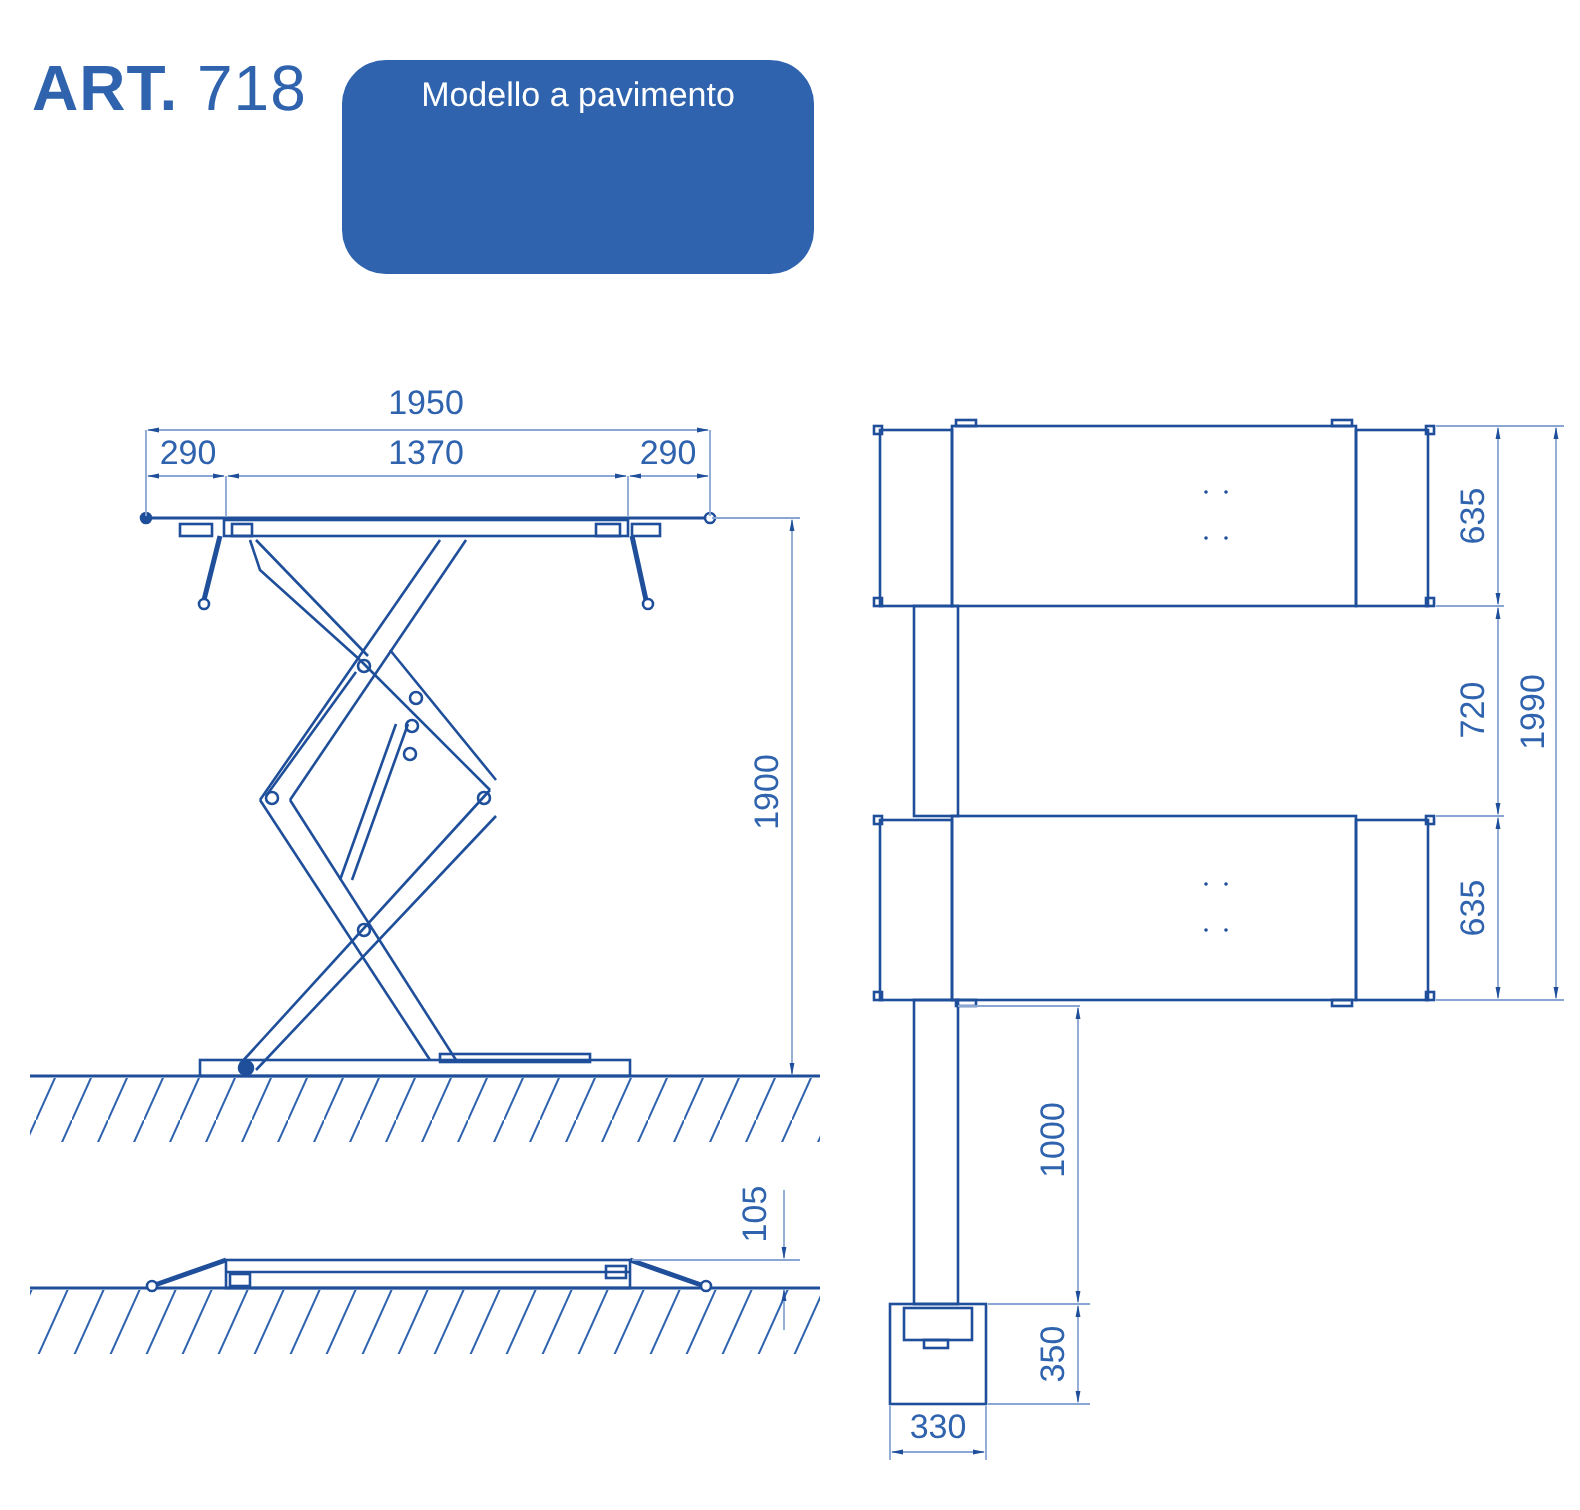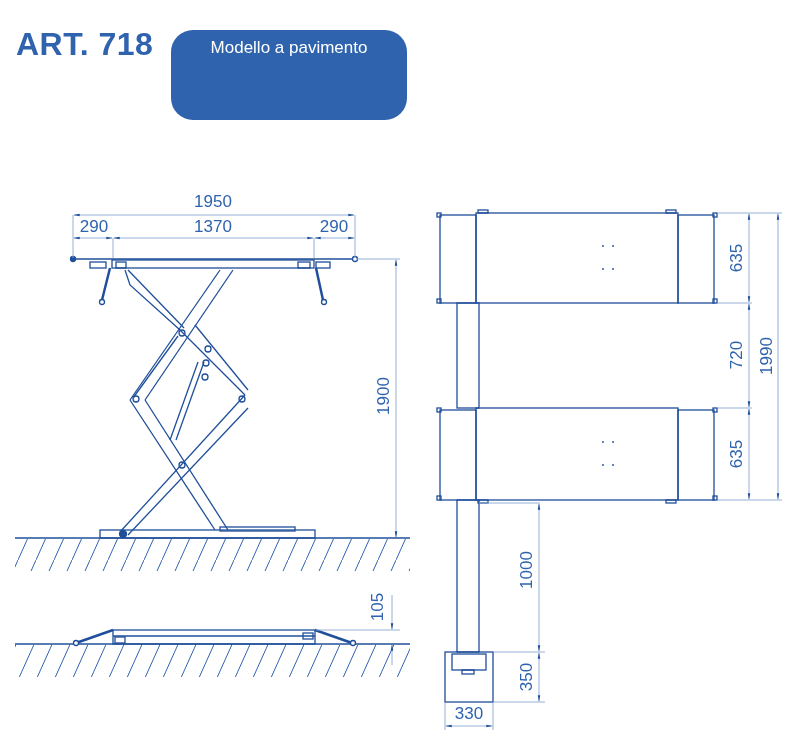--- a/index.html
+++ b/index.html
@@ -1,20 +1,20 @@
 <!DOCTYPE html>
 <html><head>
 <meta charset="utf-8">
 <style>
   html, body { margin:0; padding:0; background:#ffffff; }
   body { width:790px; height:755px; position:relative; overflow:hidden; font-family:"Liberation Sans", sans-serif; }
   .title { position:absolute; left:16px; top:26px; font-size:32px; color:#2f63ae; letter-spacing:0.5px; }
   .title .art { font-weight:bold;margin-top:12px; }
-  .title .num { font-weight:bold;margin-top:40px; }
-  .badge { position:absolute; left:171px; top:30px; width:236px; height:90px; background:#2f63ae; border-radius:22px; color:#fff; text-align:center; font-size:17px; line-height:21px; padding-top:7px; box-sizing:border-box; }
+  .title .num { font-weight:normal;margin-top:40px; }
+  .badge { position:absolute; left:171px; top:30px; width:236px; height:107px; background:#2f63ae; border-radius:22px; color:#fff; text-align:center; font-size:17px; line-height:21px; padding-top:7px; box-sizing:border-box; }
   .badge div { white-space:nowrap; }
   svg.draw { position:absolute; left:0; top:0; }
   .dim { font-family:"Liberation Sans", sans-serif; font-size:17px; fill:#2f63ae; }
 </style>
 </head>
 <body>
 
 <div class="title">
   <span class="art">ART.</span>
   <span class="num">718</span>

